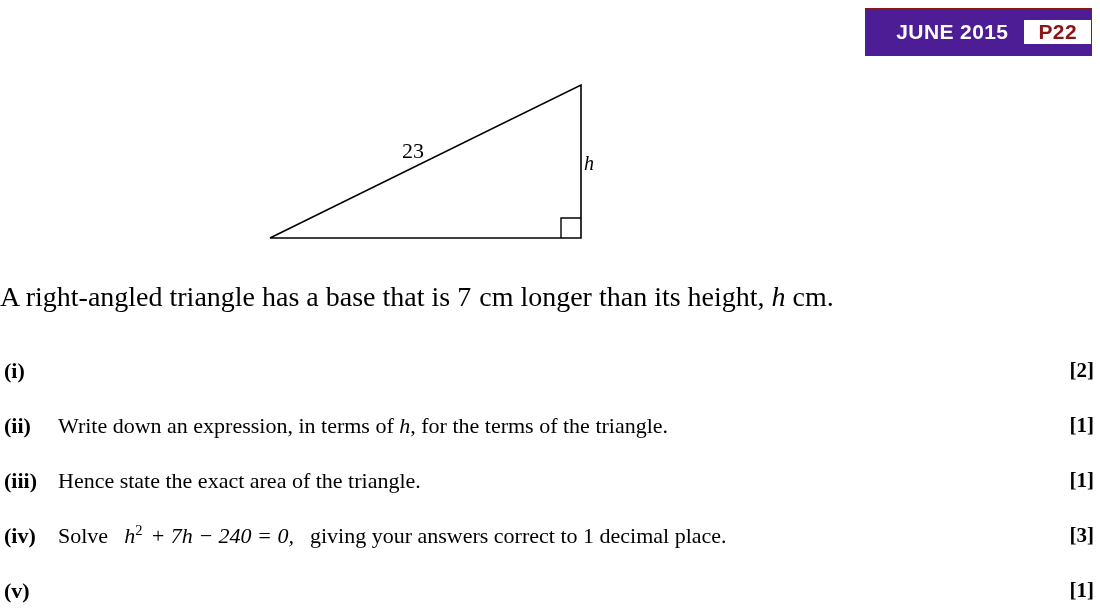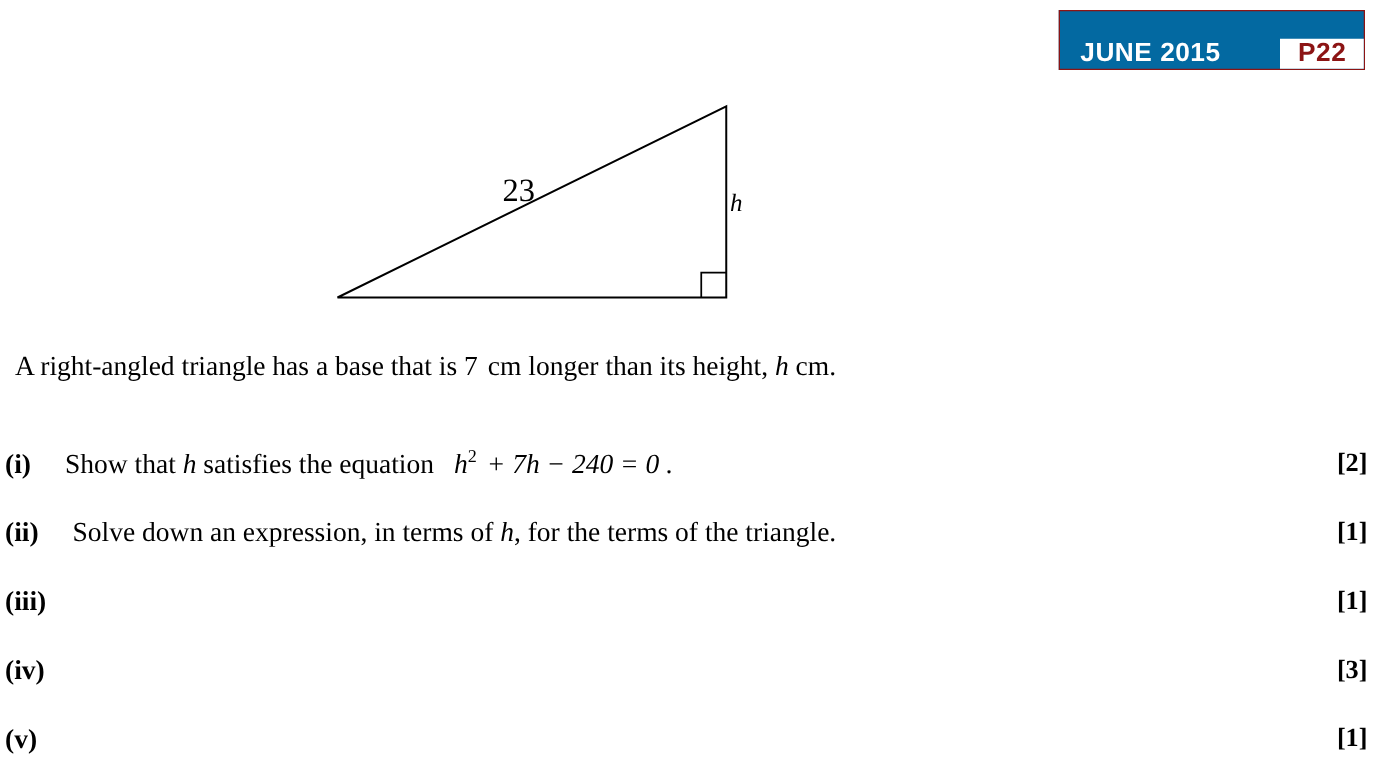--- a/index.html
+++ b/index.html
@@ -15,78 +15,78 @@
     position: relative;
     overflow: hidden;
   }
 
   
   .header-badge {
     position: absolute;
     top: 8px;
     right: 8px;
     display: flex;
-    align-items: flex-end;
-    background: #0369a1;
+    align-items: center;
+    background: #4c1d95;
     border: 1px solid #8c1414;
     height: 48px;
     box-sizing: border-box;
+    padding-left: 14px;
   }
   .badge-cell {
     display: flex;
     align-items: center;
     justify-content: center;
     font-family: "Liberation Sans", sans-serif;
     font-weight: bold;
     font-size: 21px;
     letter-spacing: 0.4px;
     color: #ffffff;
     padding: 0 16px;
     white-space: nowrap;
   }
   .badge-cell.paper {
     background: #ffffff;
     color: #8c1414;
     padding: 0 14px;
-    margin-left: 32px;
   }
 
   
   .diagram {
     position: absolute;
     left: 240px;
     top: 70px;
     width: 400px;
     height: 190px;
   }
   .diagram svg {
     display: block;
   }
   .diagram-label {
     position: absolute;
     font-family: "Liberation Serif", serif;
-    font-size: 26px;
+    font-size: 22px;
   }
   .label-hyp {
     left: 162px;
     top: 68px;
   }
   .label-h {
     left: 344px;
     top: 82px;
     font-style: italic;
     font-size: 20px;
   }
 
   
   .intro {
     position: absolute;
-    left: 12px;
+    left: 0;
     top: 278px;
-    font-size: 22px;
+    font-size: 28px;
     line-height: 1.35;
   }
   .intro .ln {
     display: block;
     white-space: nowrap;
   }
   i.v { font-style: italic; }
 
   .parts {
     position: absolute;
@@ -147,37 +147,38 @@
 </div>
 
 <div class="intro">
   <span class="ln"><span>A right-angled triangle has a base that is 7</span><span class="gap-sm"></span><span>cm longer than its height, </span><i class="v">h</i><span> cm.</span></span>
 </div>
 
 <div class="parts">
 
   <div class="part">
     <span class="num">(i)</span>
-    <span class="txt"><span>Show that </span><i class="v">h</i><span> satisfies the equation</span><span class="gap-md"></span><i class="v">h</i><sup class="exp">2</sup><span class="gap-sm"></span><i class="v">+ 7h − 240 = 0 .</i></span>
     <span class="marks">[2]</span>
   </div>
 
   <div class="part wide">
     <span class="num">(ii)</span>
-    <span class="txt"><span>Solve down an expression, in terms of </span><i class="v">h</i><span>, for the terms of the triangle.</span></span>
+    <span class="txt"><span>Write down an expression, in terms of </span><i class="v">h</i><span>, for the terms of the triangle.</span></span>
     <span class="marks">[1]</span>
   </div>
 
   <div class="part wide">
     <span class="num">(iii)</span>
+    <span class="txt"><span>Hence state the exact area of the triangle.</span></span>
     <span class="marks">[1]</span>
   </div>
 
   <div class="part wide">
     <span class="num">(iv)</span>
+    <span class="txt"><span>Solve</span><span class="gap-md"></span><i class="v">h</i><sup class="exp">2</sup><span class="gap-sm"></span><i class="v">+ 7h − 240 = 0,</i><span class="gap-md"></span><span>giving your answers correct to 1 decimal place.</span></span>
     <span class="marks">[3]</span>
   </div>
 
   <div class="part">
     <span class="num">(v)</span>
     <span class="marks">[1]</span>
   </div>
 
 </div>
 

